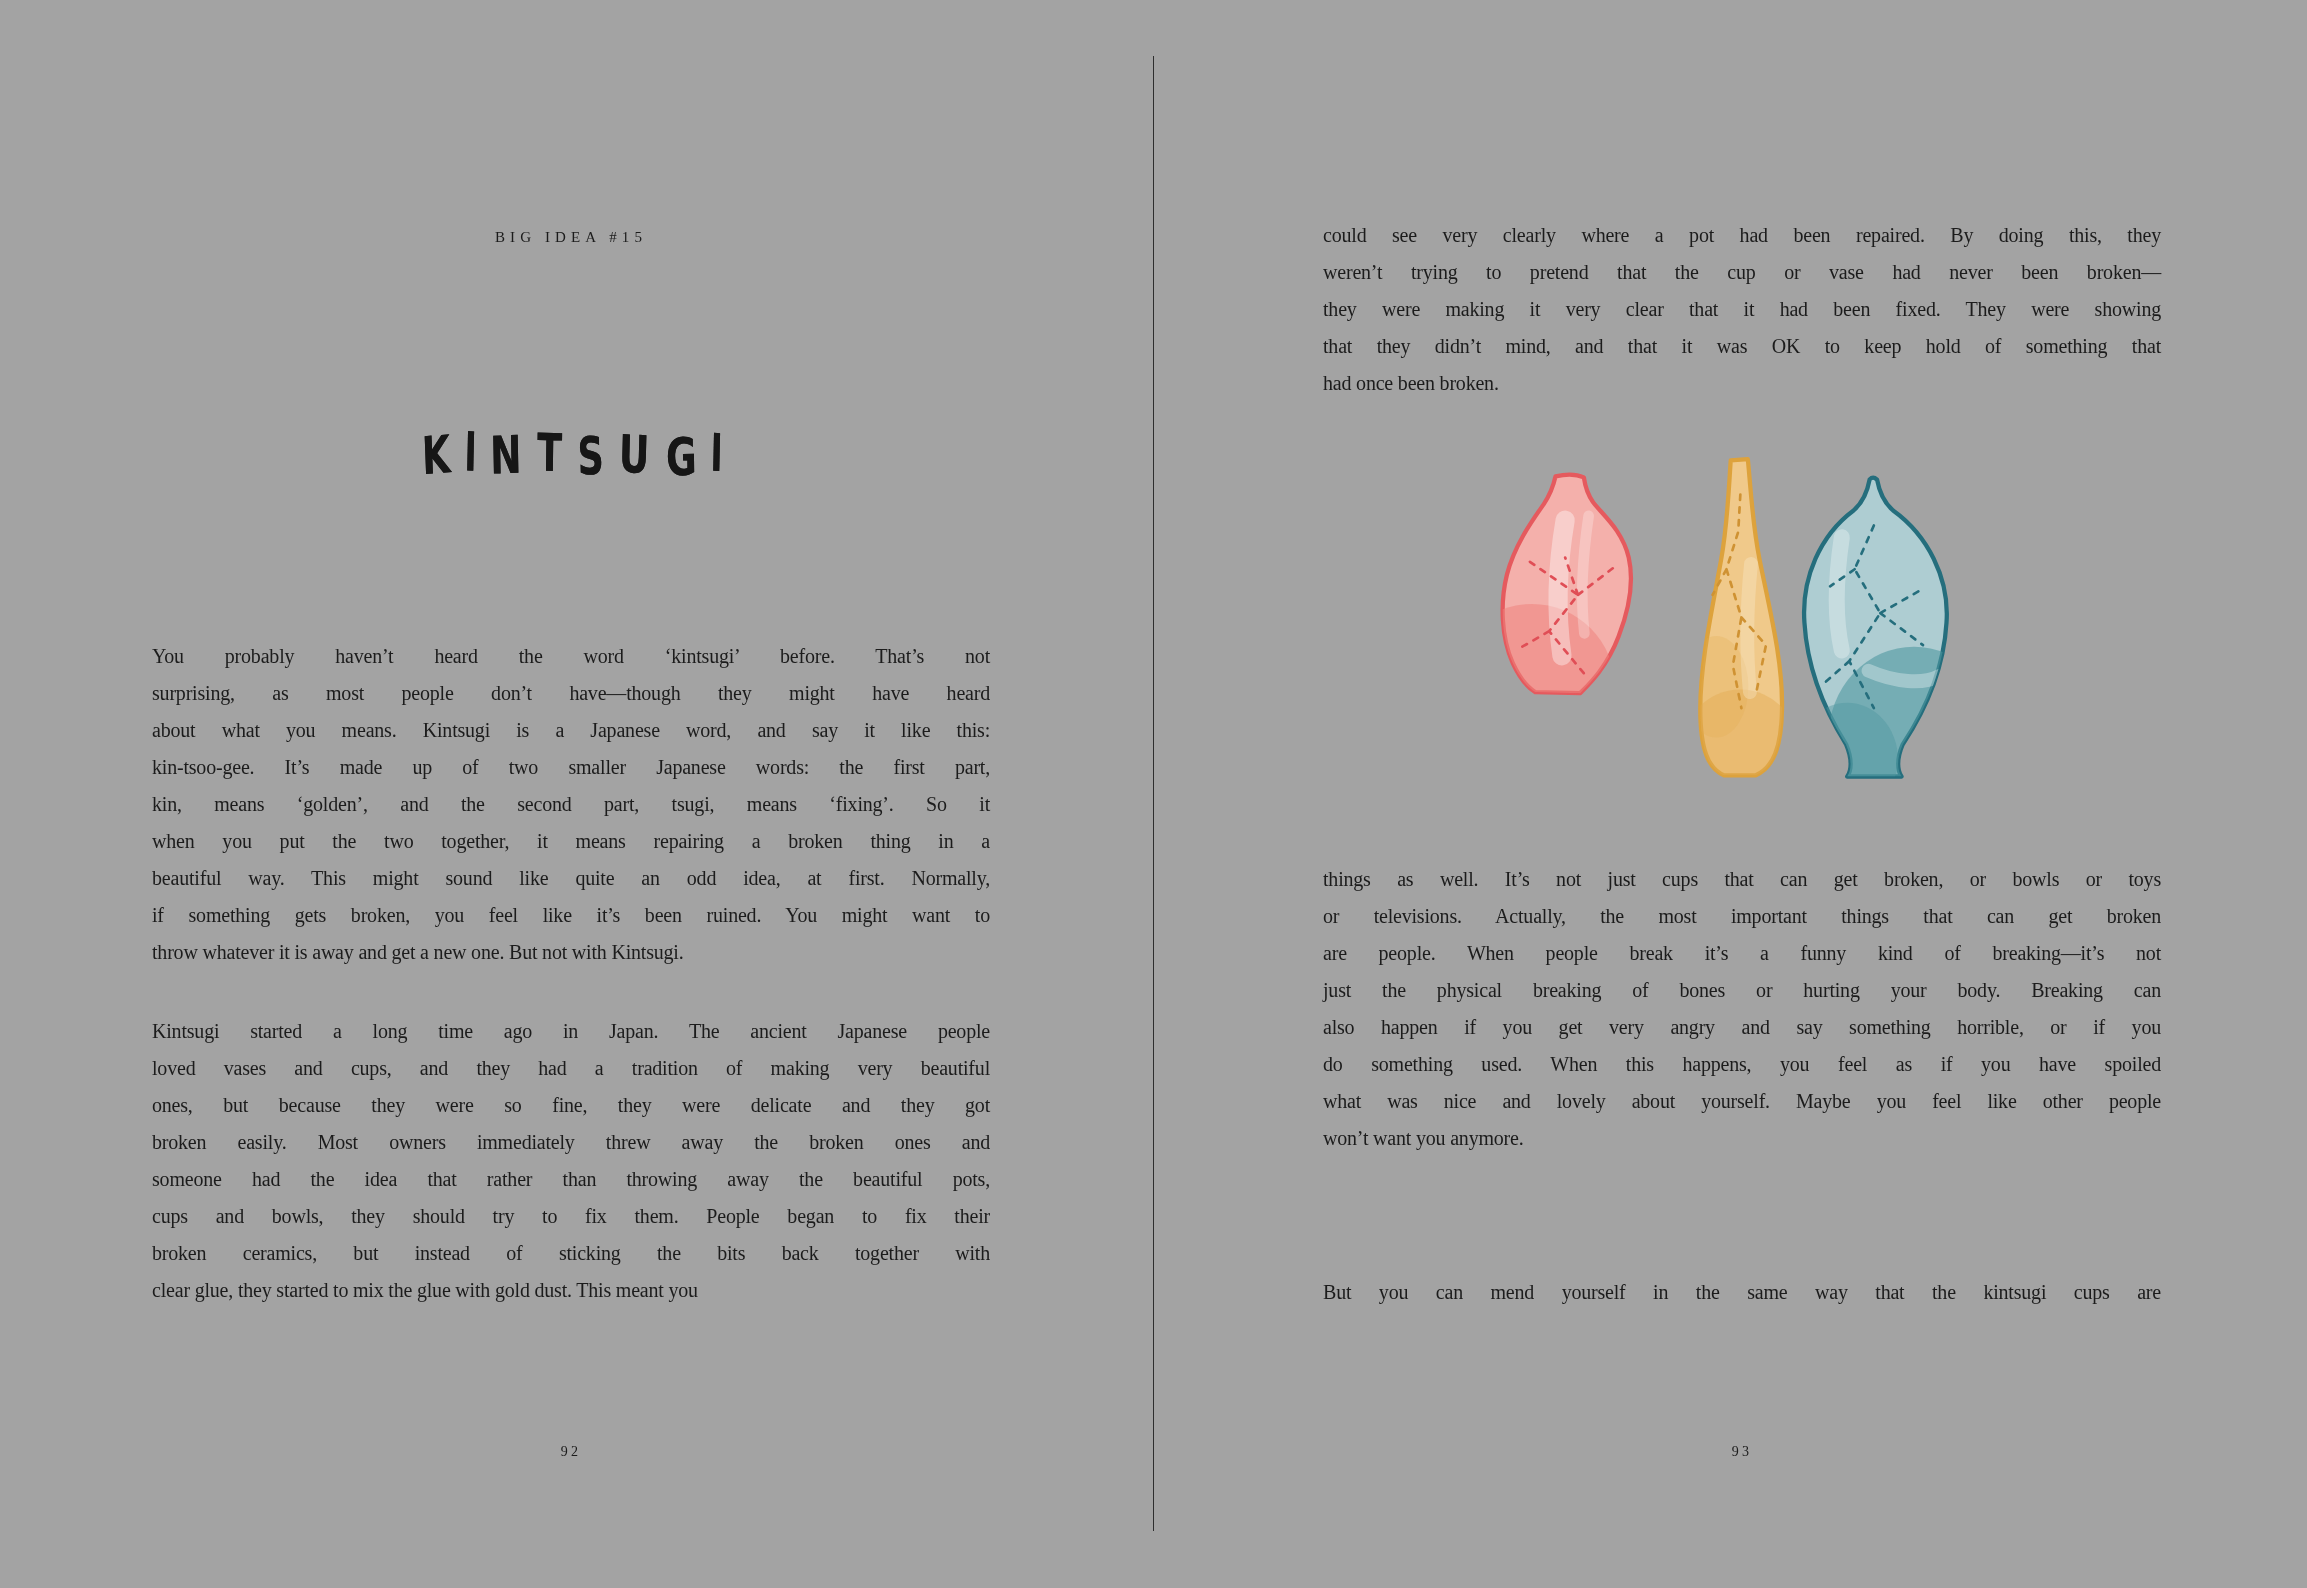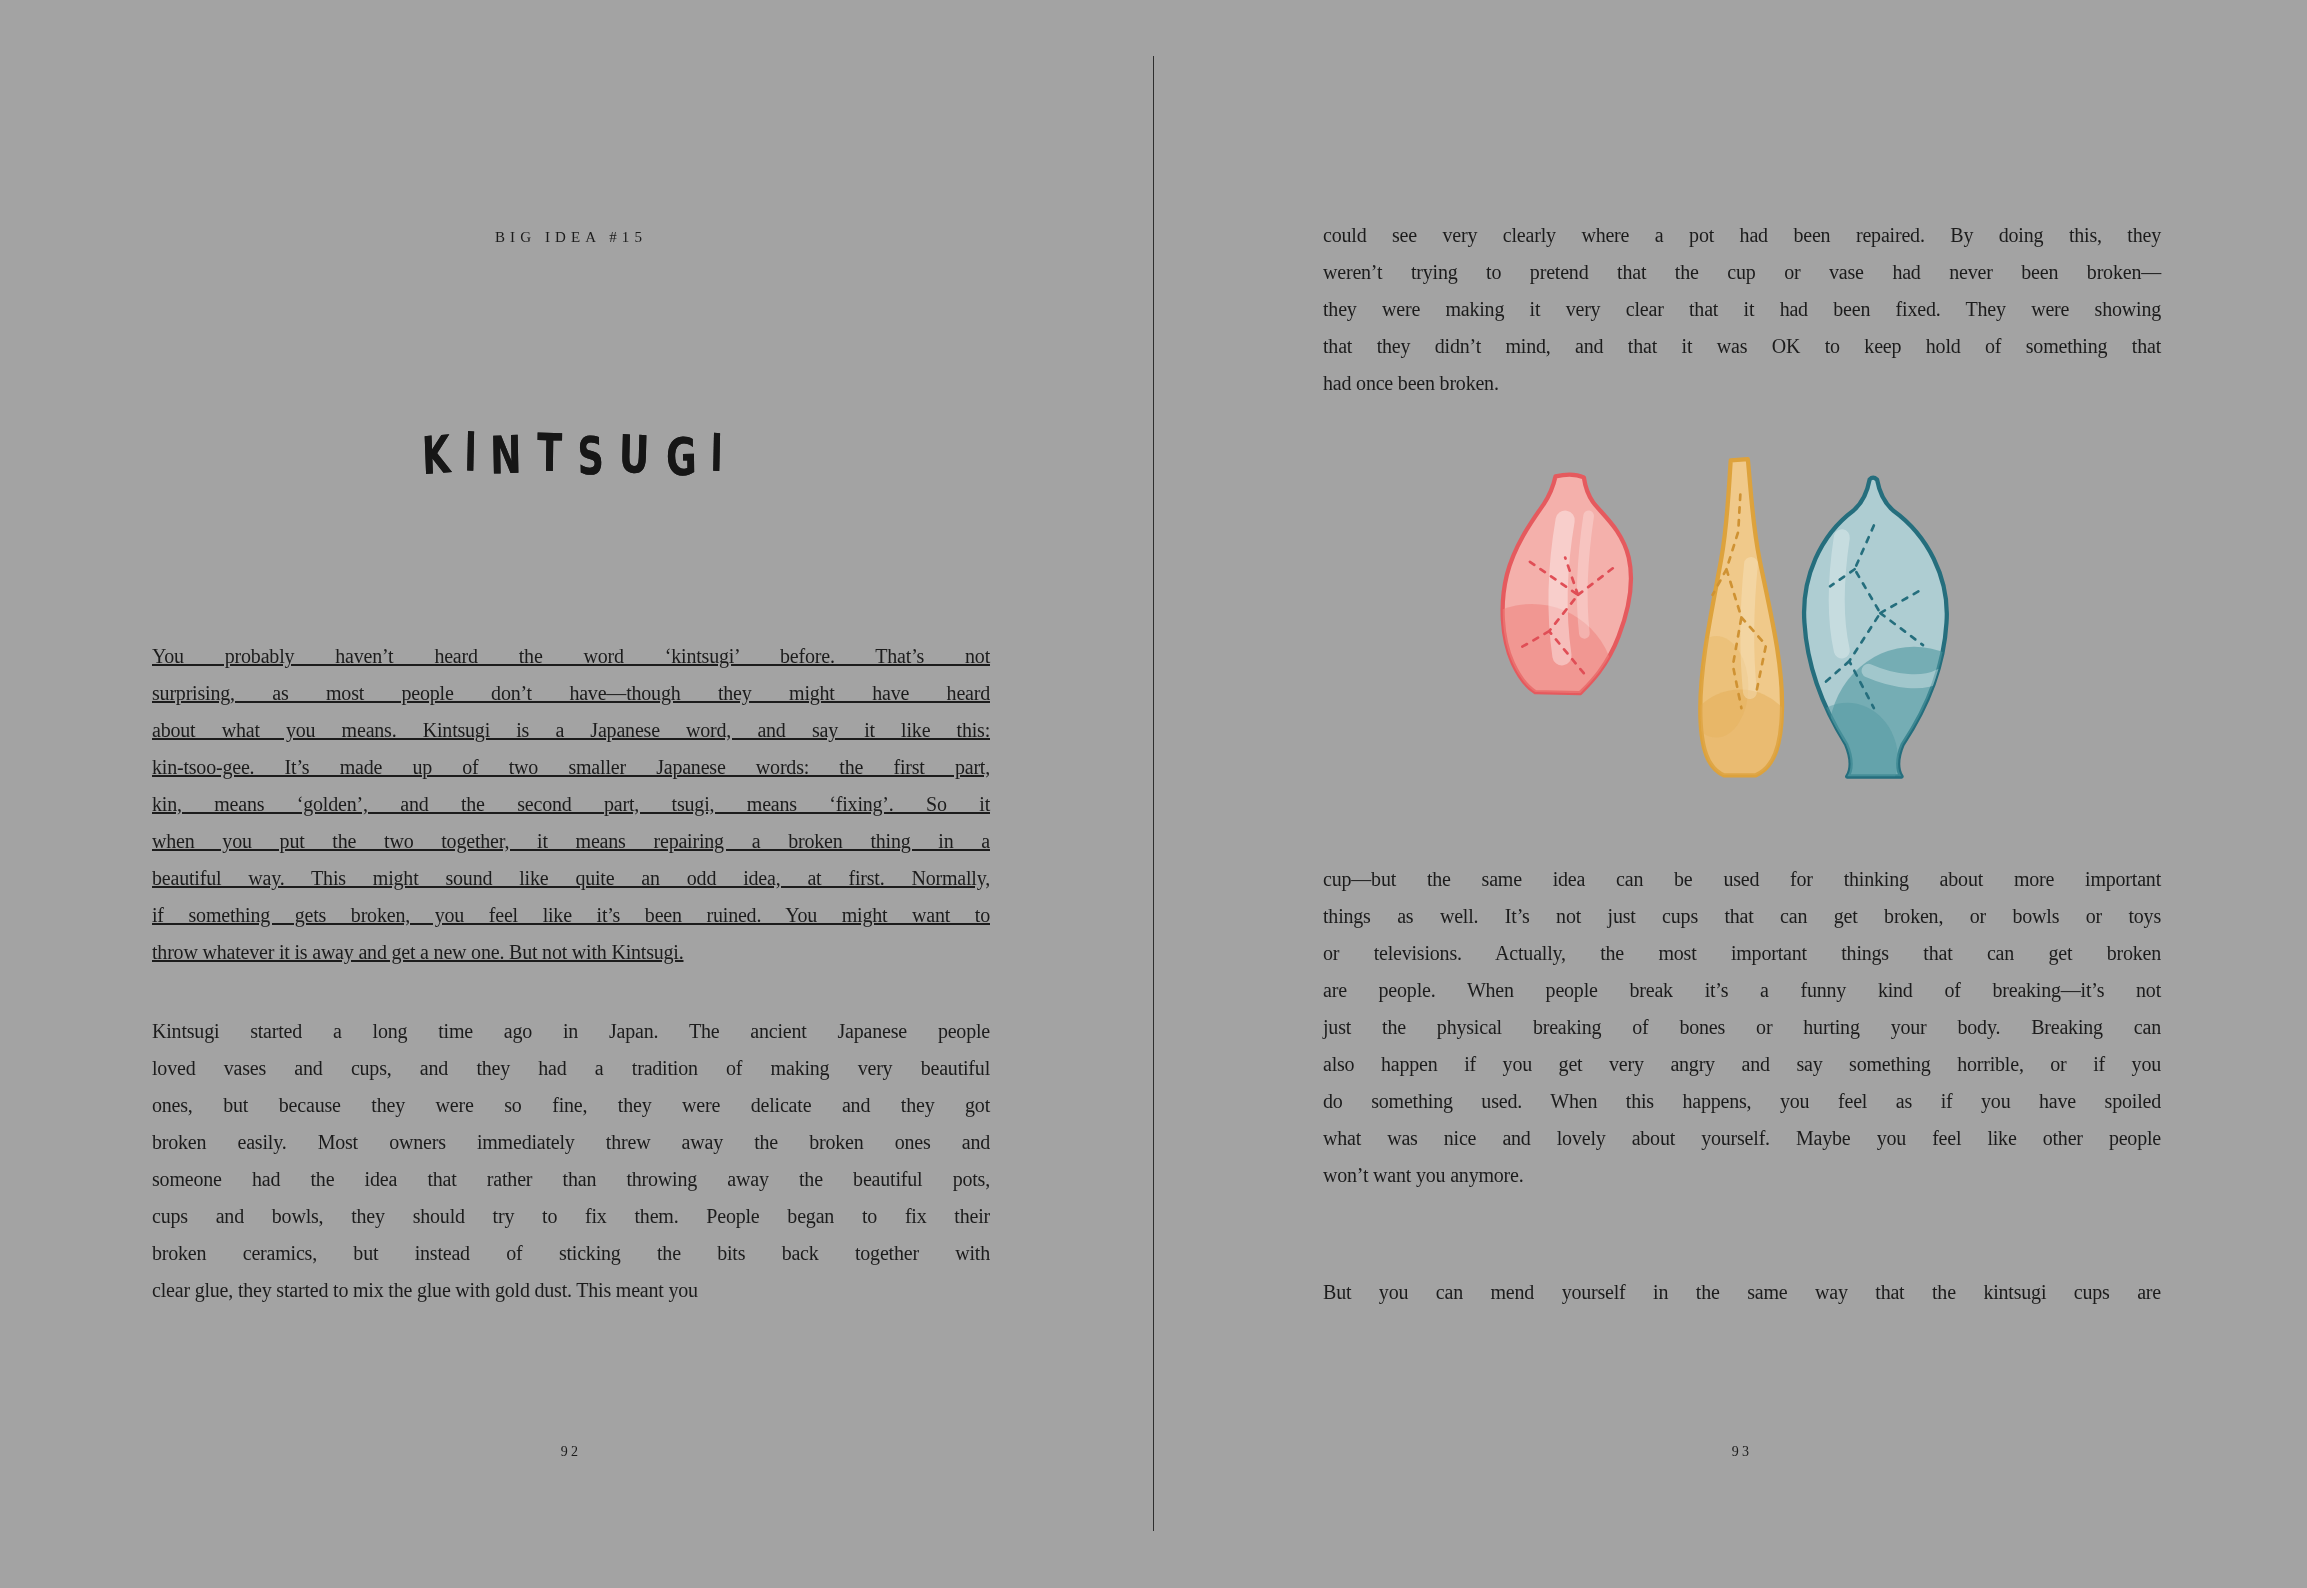--- a/index.html
+++ b/index.html
@@ -26,21 +26,21 @@
   .lt:nth-child(7){transform:scaleX(.72) rotate(-1deg) translateY(3.2px);}
   .lt:nth-child(8){transform:scaleX(.62) rotate(2deg)  translateY(-1.1px);}
 
   .para{position:absolute;width:838px;font-size:20px;line-height:37px;color:#1c1c1c;
         letter-spacing:-0.2px;}
   .para .line{white-space:nowrap;text-align:justify;text-align-last:justify;height:37px;}
   .para .line.last{text-align-last:left;}
 
   .col-left  .para{left:152px;}
   .col-right .para{left:1323px;}
-  .l-para1{top:638px;text-decoration:underline;}
+  .l-para1{top:638px;}
   .l-para2{top:1013px;}
   .r-para1{top:217px;}
   .r-para2{top:861px;}
   .r-para3{top:1274px;}
 
   .page-num{position:absolute;width:838px;text-align:center;top:1444px;
             font-size:14px;letter-spacing:3.2px;color:#1b1b1b;}
   .page-num.left{left:152px;}
   .page-num.right{left:1323px;}
 
@@ -135,21 +135,20 @@
             <ellipse cx="650" cy="565" rx="95" ry="105" fill-opacity="0.45" fill="#4f97a0"></ellipse>
             <path d="M640,150 C628,230 626,300 640,362" fill="none" stroke-width="30" stroke-opacity="0.3" stroke-linecap="round" stroke="#ffffff"></path>
             <path d="M690,400 C740,422 792,426 822,410" fill="none" stroke-width="26" stroke-opacity="0.32" stroke-linecap="round" stroke="#ffffff"></path>
           </g>
           <path d="M700,128 L664,210 L712,292 L654,382 L700,470 M712,292 L786,250 M712,292 L792,352 M654,382 L606,424 M664,210 L618,242" fill="none" stroke-width="5" stroke-dasharray="10 14" stroke-linecap="round" stroke="#256e7d"></path>
         </g>
       </svg>
     </div>
 
     <div class="para r-para2 fit">
-        <div class="line">cup—but the same idea can be used for thinking about more important</div>
         <div class="line">things as well. It’s not just cups that can get broken, or bowls or toys</div>
         <div class="line">or televisions. Actually, the most important things that can get broken</div>
         <div class="line">are people. When people break it’s a funny kind of breaking—it’s not</div>
         <div class="line">just the physical breaking of bones or hurting your body. Breaking can</div>
         <div class="line">also happen if you get very angry and say something horrible, or if you</div>
         <div class="line">do something used. When this happens, you feel as if you have spoiled</div>
         <div class="line">what was nice and lovely about yourself. Maybe you feel like other people</div>
         <div class="line last">won’t want you anymore.</div>
       </div>
 

